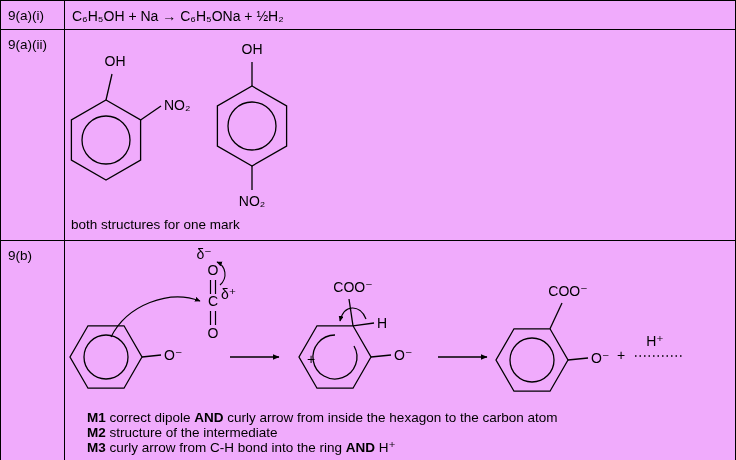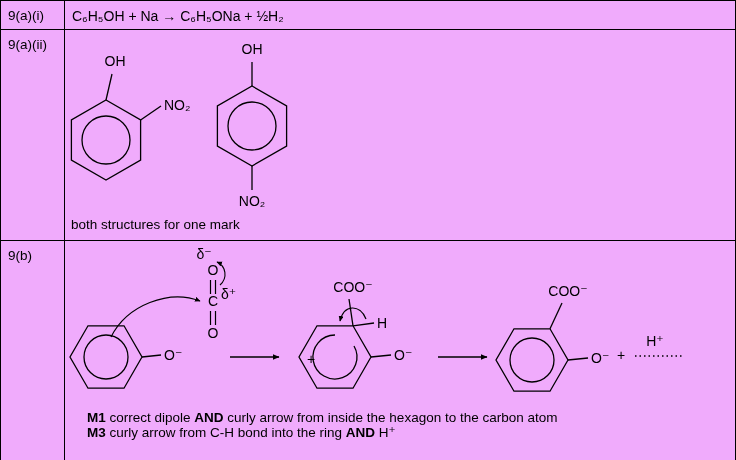--- a/index.html
+++ b/index.html
@@ -126,18 +126,19 @@
         </g>
         <text x="503" y="51" text-anchor="middle">COO⁻</text>
         <text x="526" y="118">O⁻</text>
         <text x="556" y="115" text-anchor="middle">+</text>
         <text x="590" y="101" text-anchor="middle">H⁺</text>
         <line x1="570" y1="111" x2="618" y2="111" stroke="#000" stroke-width="1.5" stroke-dasharray="1.5,3"></line>
       </svg>
 
       <div class="marks">
         <div class="mark-line"><b>M1</b><span> correct dipole </span><b>AND</b><span> curly arrow from inside the hexagon to the carbon atom</span></div>
+        <div class="mark-line"><b>M2</b><span> structure of the intermediate</span><b></b><span></span></div>
         <div class="mark-line"><b>M3</b><span> curly arrow from C-H bond into the ring </span><b>AND</b><span> H⁺</span></div>
       </div>
     </div>
   </div>
 
 </div>
 
 </body></html>

